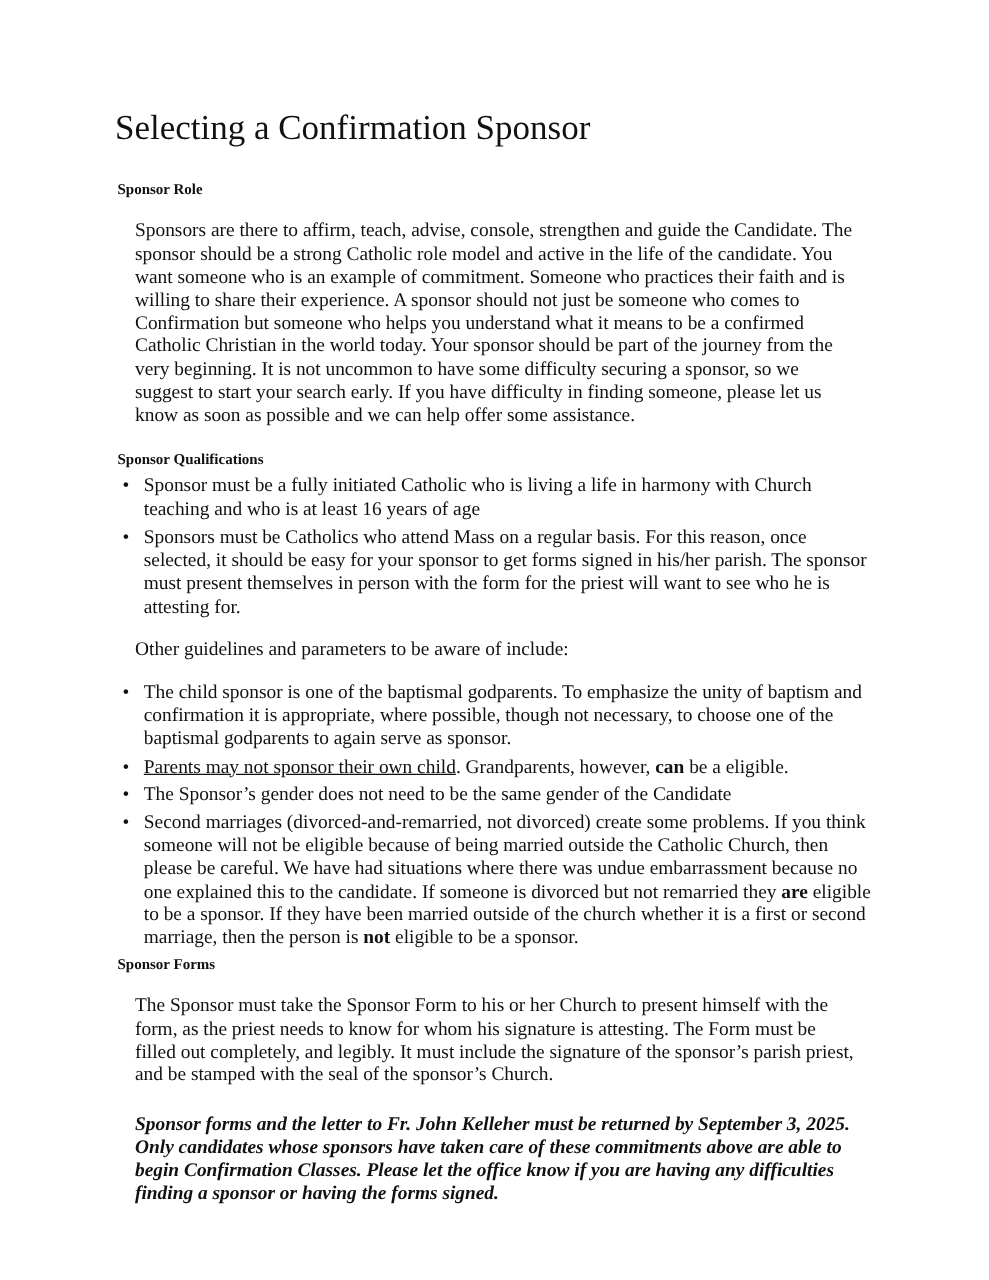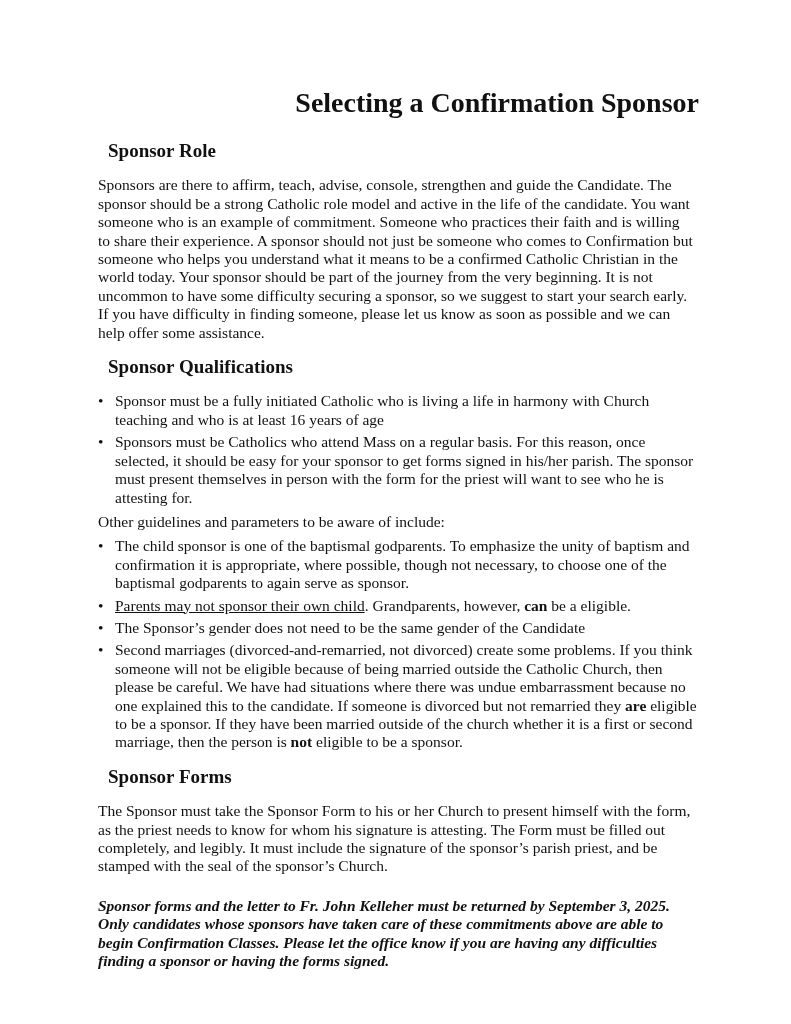--- a/index.html
+++ b/index.html
@@ -18,32 +18,32 @@
   }
   .page {
     box-sizing: border-box;
     width: 791px;
     height: 1024px;
     padding: 86px 92px 40px 92px;
   }
   h1.doc-title {
     font-size: 28px;
     line-height: 34px;
-    font-weight: 700;
-    text-align: right;
+    font-weight: 400;
+    text-align: left;
     margin: 0 0 22px 0;
   }
   h2.doc-heading {
-    font-size: 19px;
+    font-size: 12px;
     line-height: 18.4px;
     font-weight: 700;
-    margin: 16px;
+    margin: 2px;
   }
   p.doc-para {
-    margin: 6px;
+    margin: 16px;
   }
   .gap-above {
     margin-top: 17px;
   }
   .gap-above-sm {
     margin-top: 12px;
   }
   ul.bullets {
     list-style: none;
     margin: 3px 0 0 0;

